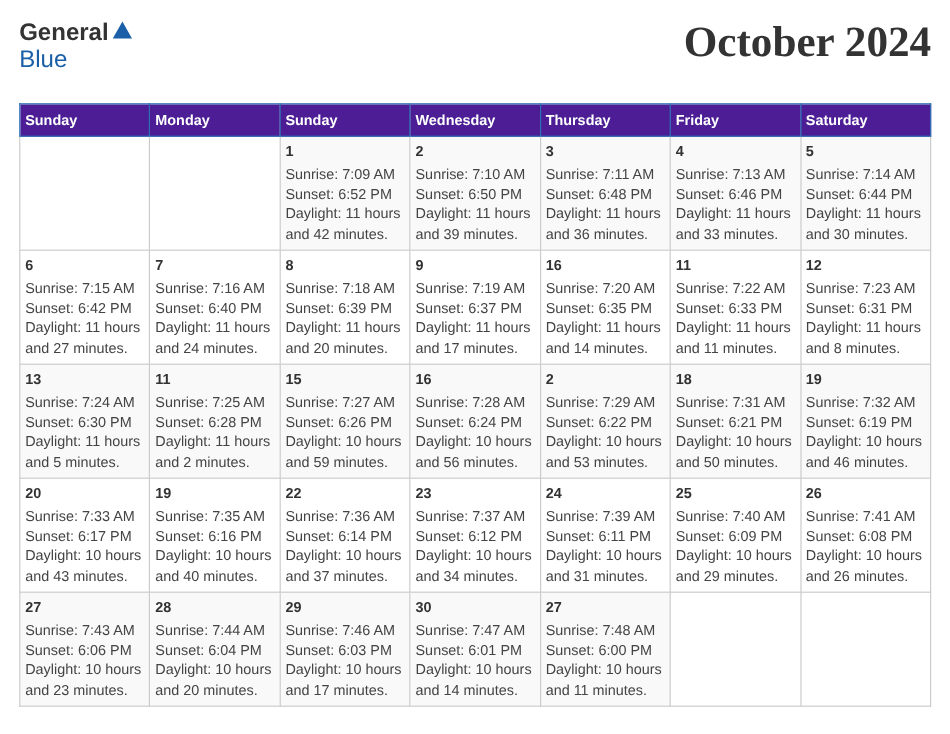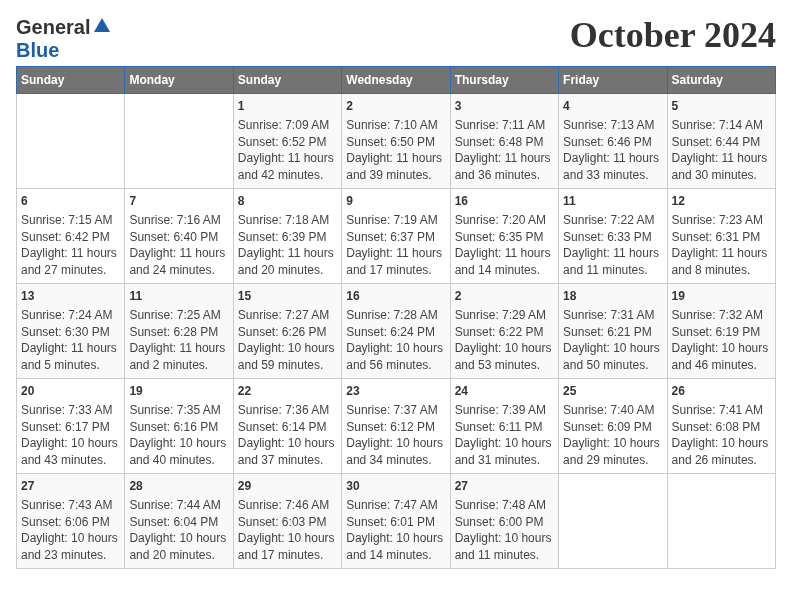--- a/index.html
+++ b/index.html
@@ -7,21 +7,21 @@
       font-family: Arial, sans-serif;
       background: #fff;
       width: 792px;
       min-height: 612px;
       padding: 16px;
     }
     .header {
       display: flex;
       justify-content: space-between;
       align-items: flex-start;
-      margin-bottom: 4px;
+      margin-bottom: 24px;
     }
     .logo {
       display: flex;
       flex-direction: column;
       align-items: flex-start;
     }
     .logo-line {
       display: flex;
       align-items: center;
     }
@@ -38,21 +38,21 @@
     .calendar-subtitle {
       font-size: 14px;
       color: #555;
     }
     table {
       width: 100%;
       border-collapse: collapse;
       font-size: 11px;
     }
     thead th {
-      background-color: #737373;
+      background-color: #4c1d95;
       color: #fff;
       padding: 6px 4px;
       text-align: left;
       font-size: 12px;
       font-weight: bold;
       border: 1px solid #2e6db4;
     }
     tbody td {
       border: 1px solid #ccc;
       vertical-align: top;
@@ -85,21 +85,21 @@
 
 <div class="header">
   <div class="logo">
     <div class="logo-line">
       <span style="font-size:20px;font-weight:bold;color:#333;">General</span>
       <svg width="20" height="20" viewBox="0 0 20 20" style="margin-left:2px;margin-top:-4px;">
         <polygon points="10,2 18,16 2,16" fill="#1a5fa8"></polygon>
       </svg>
     </div>
     <div>
-      <span style="font-size:20px;font-weight:bold;color:#1a5fa8;">Blue</span>
+      <span style="font-size:20px;font-weight:normal;color:#1a5fa8;">Blue</span>
     </div>
   </div>
   <div class="title-section">
     <div class="calendar-title">October 2024</div>
   </div>
 </div>
 
 <table>
   <thead>
     <tr id="header-row">

